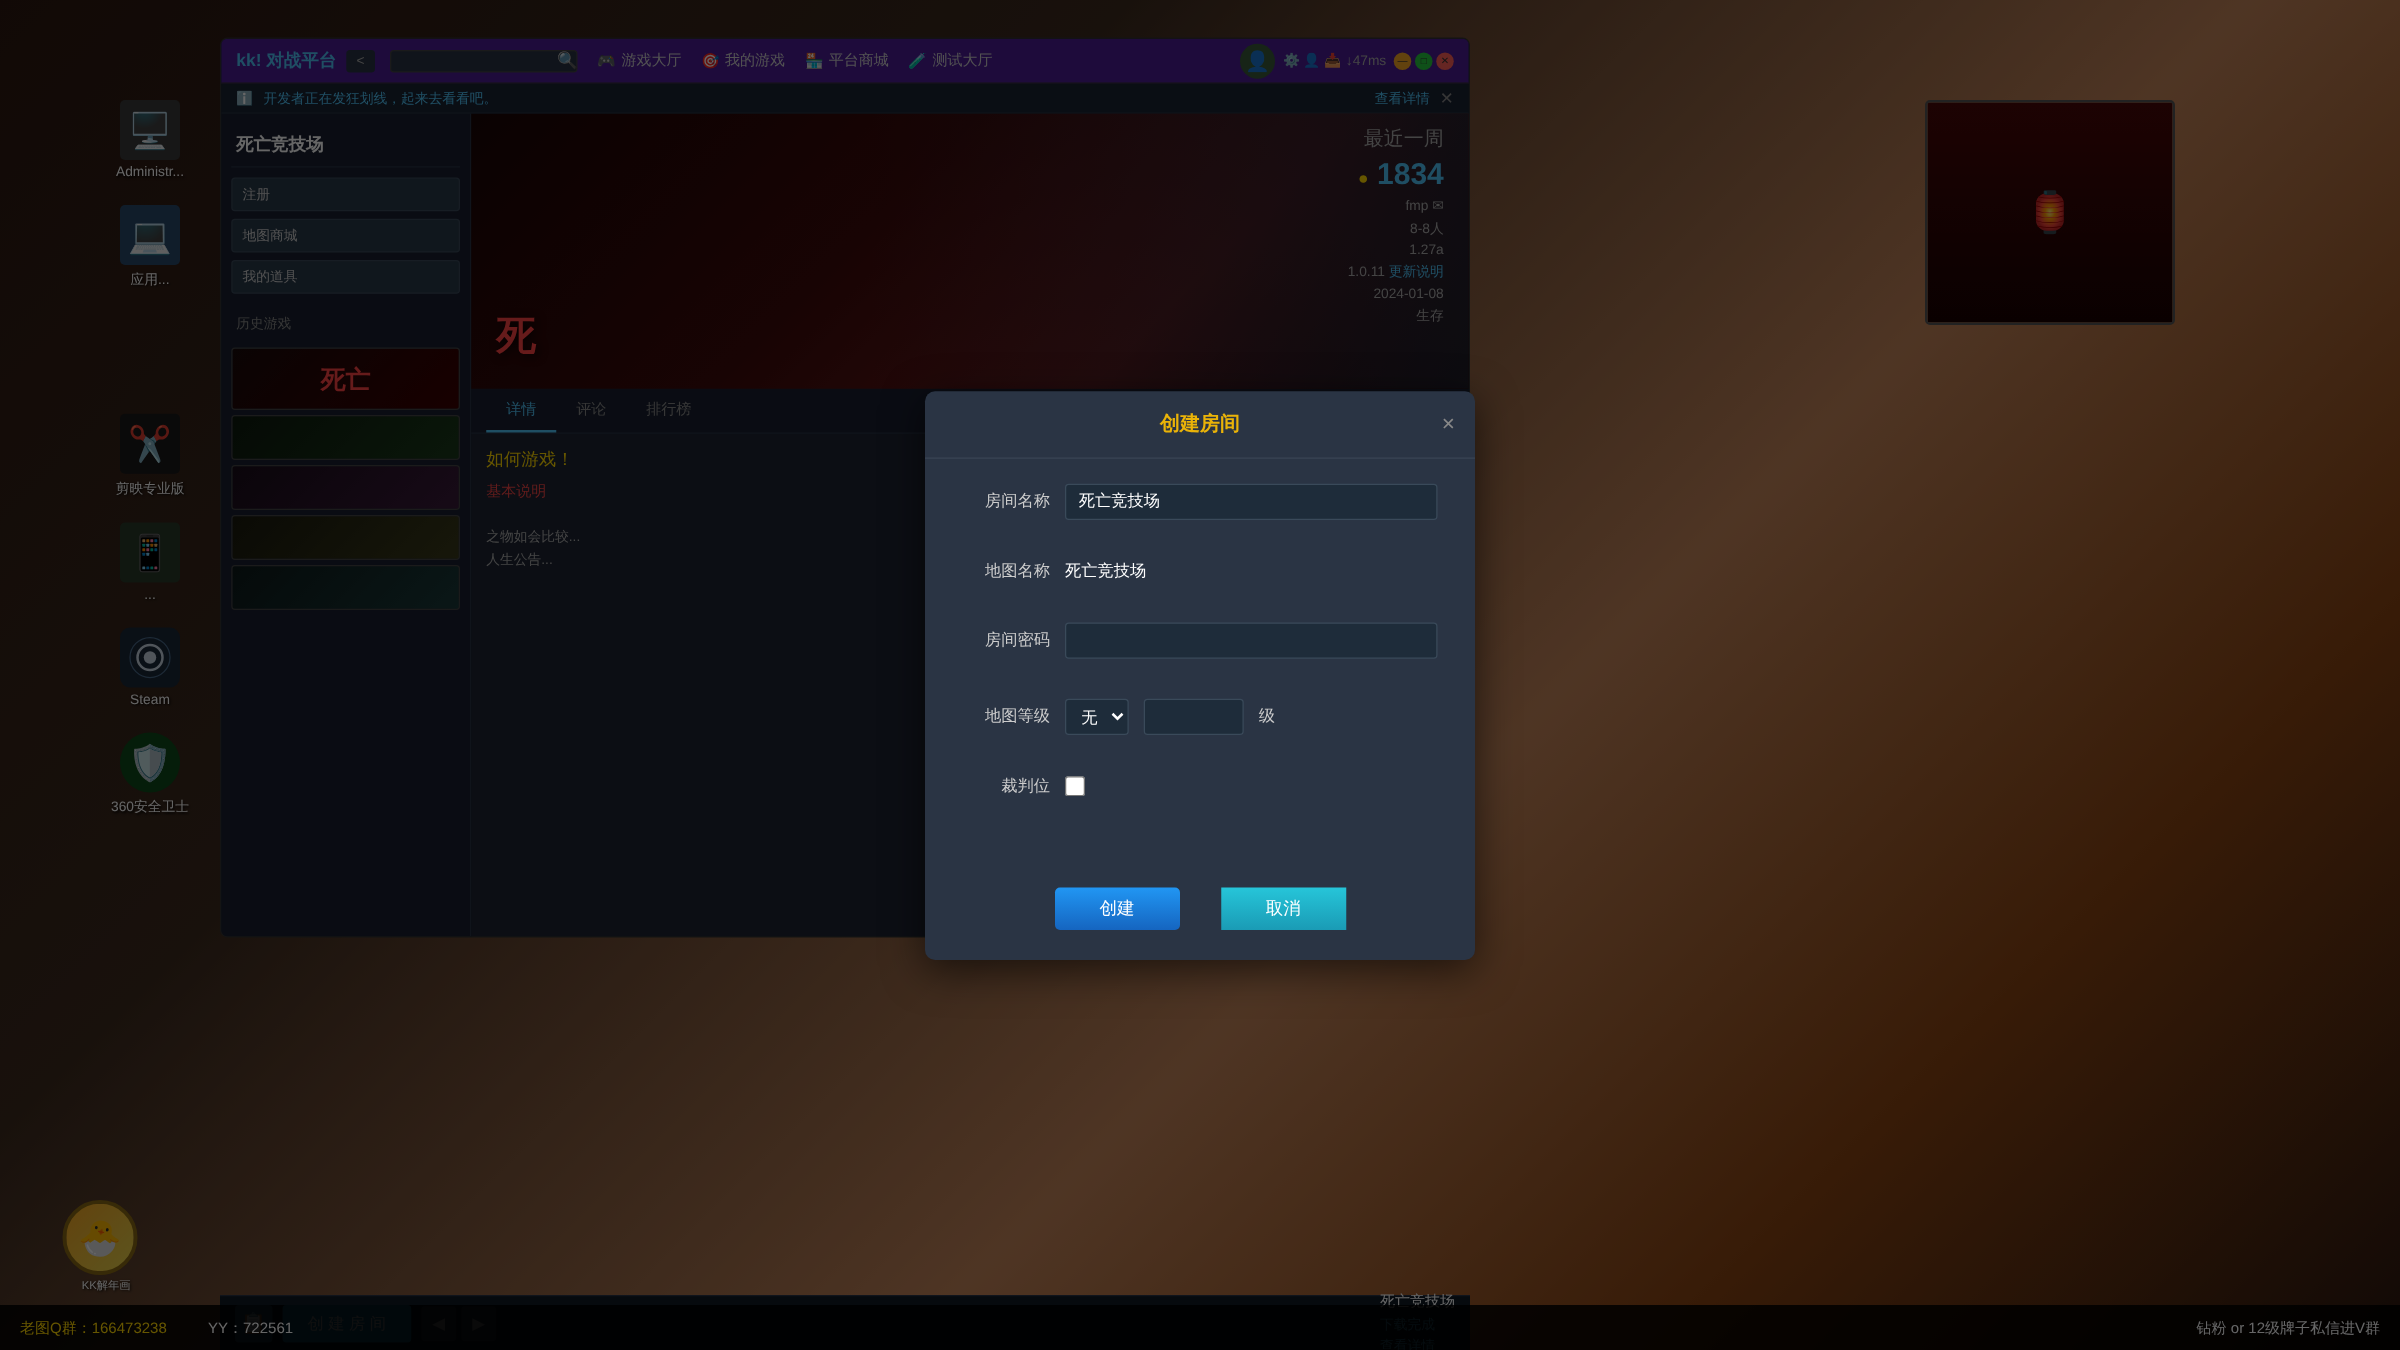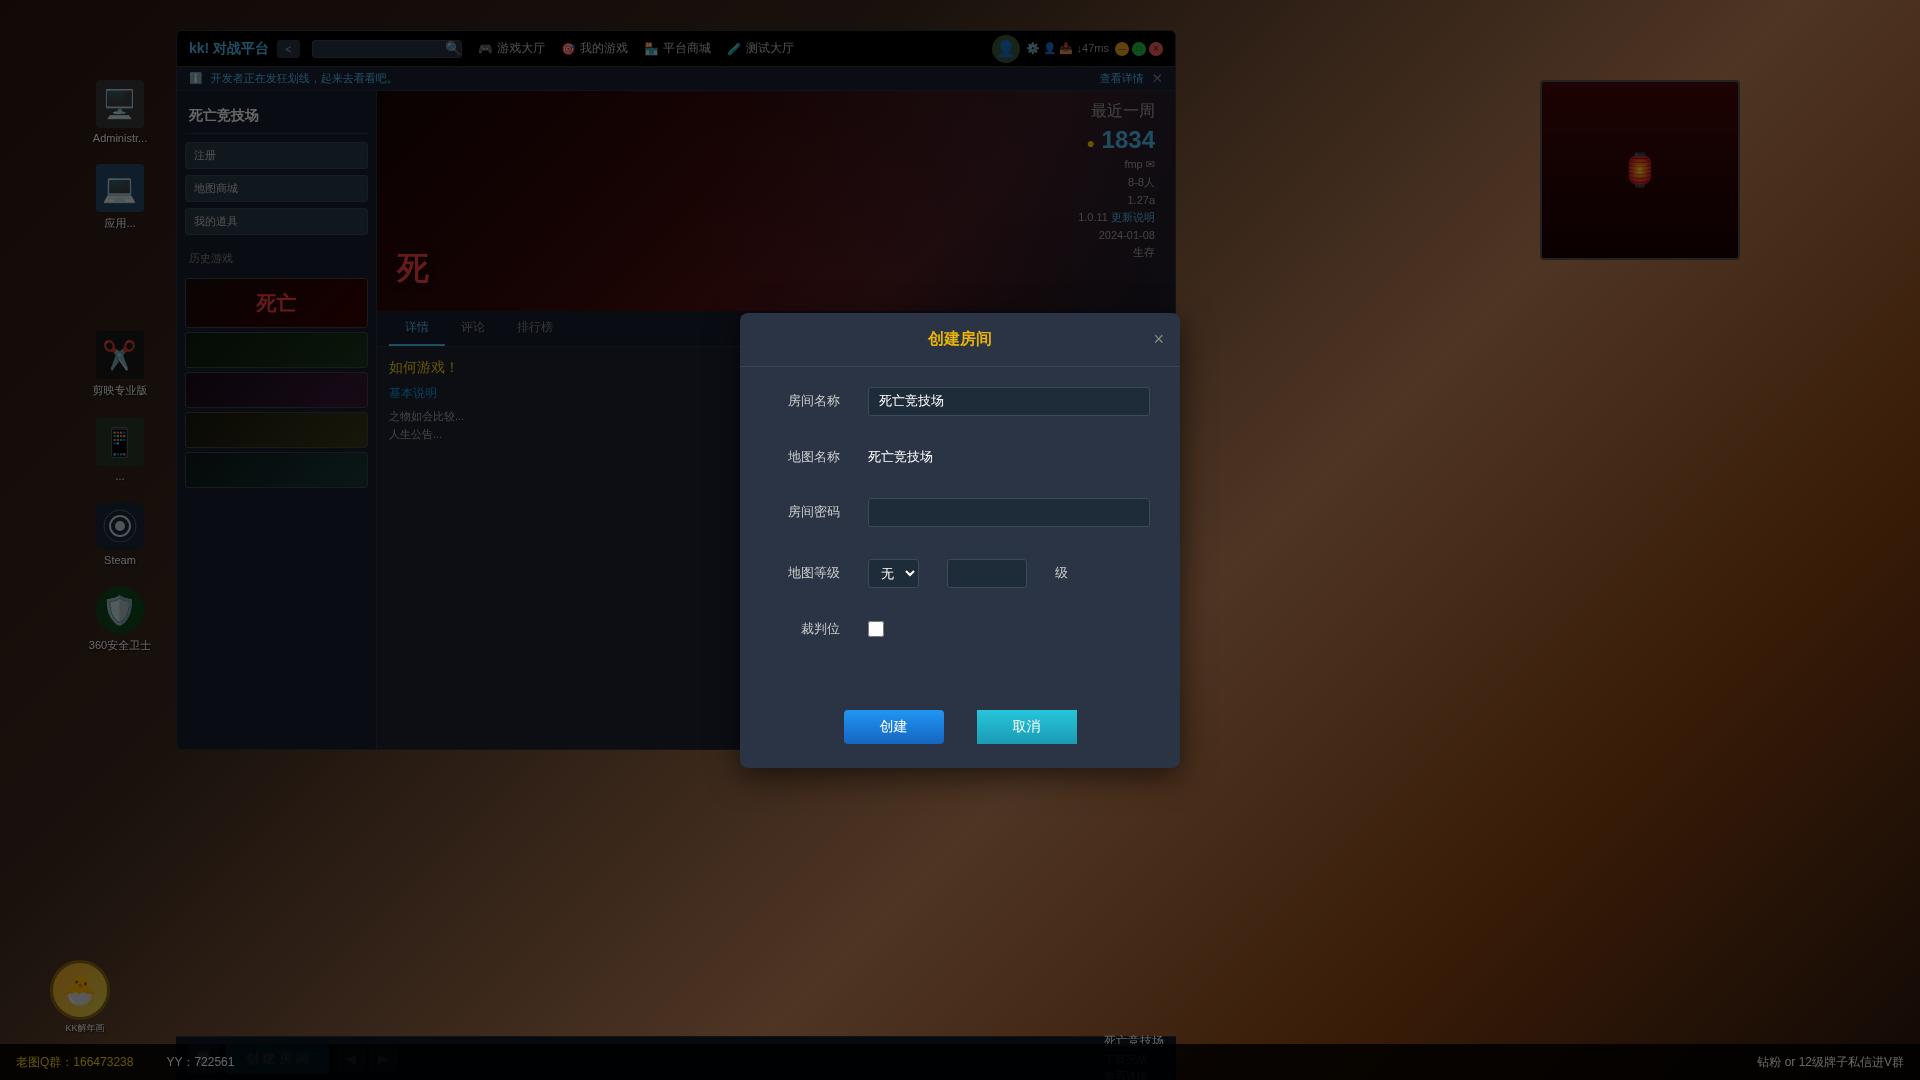--- a/index.html
+++ b/index.html
@@ -103,21 +103,21 @@
       background: #1e2433;
       border: 1px solid #333;
       border-radius: 6px;
       overflow: hidden;
       z-index: 5;
     }
 
     
     .app-titlebar {
       height: 36px;
-      background: #000000;
+      background: #4c1d95;
       display: flex;
       align-items: center;
       padding: 0 12px;
       gap: 8px;
       border-bottom: 1px solid #333;
       justify-content: space-between;
     }
     .app-logo {
       color: #4fc3f7;
       font-size: 14px;
@@ -325,23 +325,23 @@
       flex: 1;
       overflow: auto;
       padding: 12px;
     }
     .how-to-play {
       color: #ffd700;
       font-size: 14px;
       margin-bottom: 8px;
     }
     .section-title {
-      color: #0ea5e9;
+      color: #ef4444;
       font-size: 12px;
-      margin-bottom: 6px;
+      margin-bottom: 20px;
     }
     .desc-text {
       color: #aaa;
       font-size: 11px;
       line-height: 1.6;
     }
 
     
     .app-bottom {
       position: absolute;
@@ -411,21 +411,21 @@
       font-size: 18px;
       cursor: pointer;
     }
     .dialog-body {
       padding: 20px 30px;
     }
     .form-row {
       display: flex;
       align-items: center;
       margin-bottom: 32px;
-      gap: 28px;
+      gap: 12px;
     }
     .form-label {
       color: #ccc;
       font-size: 13px;
       width: 70px;
       text-align: right;
       flex-shrink: 0;
     }
     .form-input {
       flex: 1;

